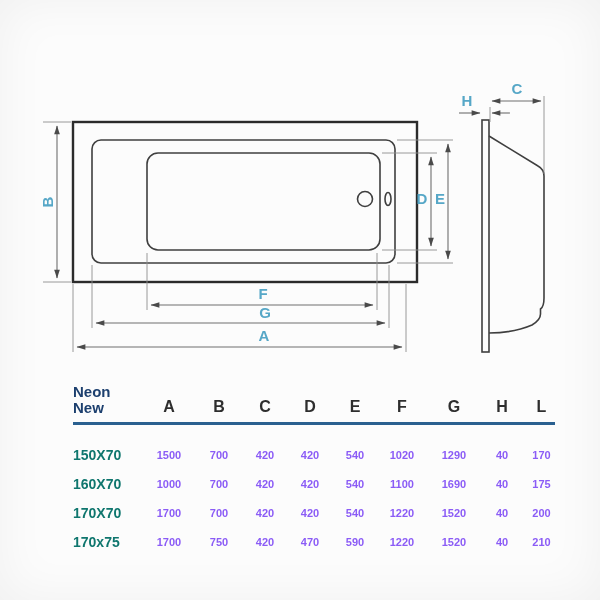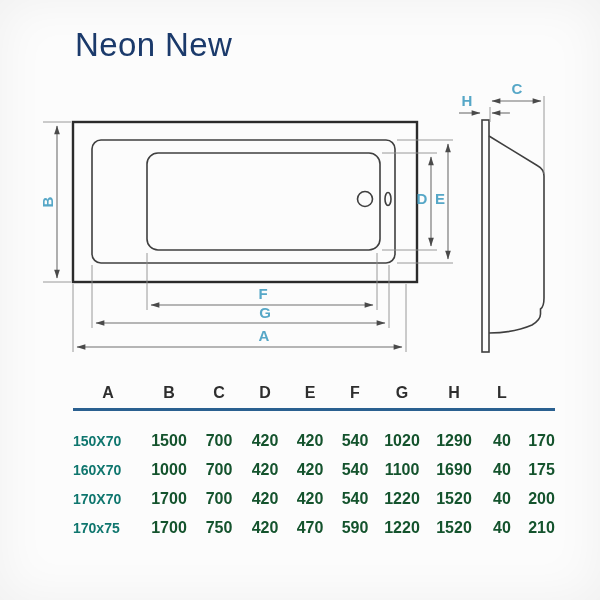--- a/index.html
+++ b/index.html
@@ -13,29 +13,28 @@
   .dimline{stroke:#6e6e6e;stroke-width:1.1;fill:none;}
   .extline{stroke:#8f8f8f;stroke-width:0.9;fill:none;}
   .dimlabel{fill:#56a7c7;font-family:"Liberation Sans",sans-serif;font-size:15px;font-weight:700;}
   .spec-table{position:absolute;left:73px;top:384px;width:492px;}
   .cols{display:grid;grid-template-columns:70px 52px 48px 44px 46px 44px 50px 54px 42px 37px;}
   .thead{align-items:end;padding-bottom:4px;}
   .thead .hl{font-size:16px;font-weight:700;color:#2e2e2e;text-align:center;}
   .thead .hm{font-size:15px;font-weight:700;color:#1c3f6e;line-height:16px;}
   .rule{height:2.5px;background:#2a6090;width:482px;margin:2px 0 16px 0;}
   .trow{height:29px;align-items:center;}
-  .trow .c{text-align:center;font-size:16px;font-weight:700;color:#14532d;}
+  .trow .c{text-align:center;font-size:11px;font-weight:700;color:#8b5cf6;}
   .trow .m{font-size:14px;font-weight:700;color:#0f766e;}
 </style>
 </head>
 <body>
 
 <div class="frame">
 
-  <h1 class="page-title">Neon New</h1>
 
   <svg class="drawing" width="600" height="390" viewBox="0 0 600 390">
     <defs>
       <marker id="arr" viewBox="0 0 10 10" refX="9.5" refY="5" markerWidth="11" markerHeight="8" orient="auto-start-reverse">
         <path d="M0,1.8 L10,5 L0,8.2 z" fill="#4a4a4a"></path>
       </marker>
     </defs>
 
     <g>
       <rect x="73" y="122" width="344" height="160" class="outline-heavy"></rect>
@@ -103,20 +102,24 @@
       <g>
         <line x1="544" y1="96" x2="544" y2="174" class="extline"></line>
         <line x1="492" y1="101" x2="541" y2="101" class="dimline" marker-start="url(#arr)" marker-end="url(#arr)"></line>
         <text x="517" y="94" text-anchor="middle" class="dimlabel" font-size="14">C</text>
       </g>
     </g>
   </svg>
 
   <div class="spec-table">
     <div class="cols thead">
+      <div class="hm">
+        <div>Neon</div>
+        <div>New</div>
+      </div>
       <div class="hl">A</div>
       <div class="hl">B</div>
       <div class="hl">C</div>
       <div class="hl">D</div>
       <div class="hl">E</div>
       <div class="hl">F</div>
       <div class="hl">G</div>
       <div class="hl">H</div>
       <div class="hl">L</div>
     </div>

